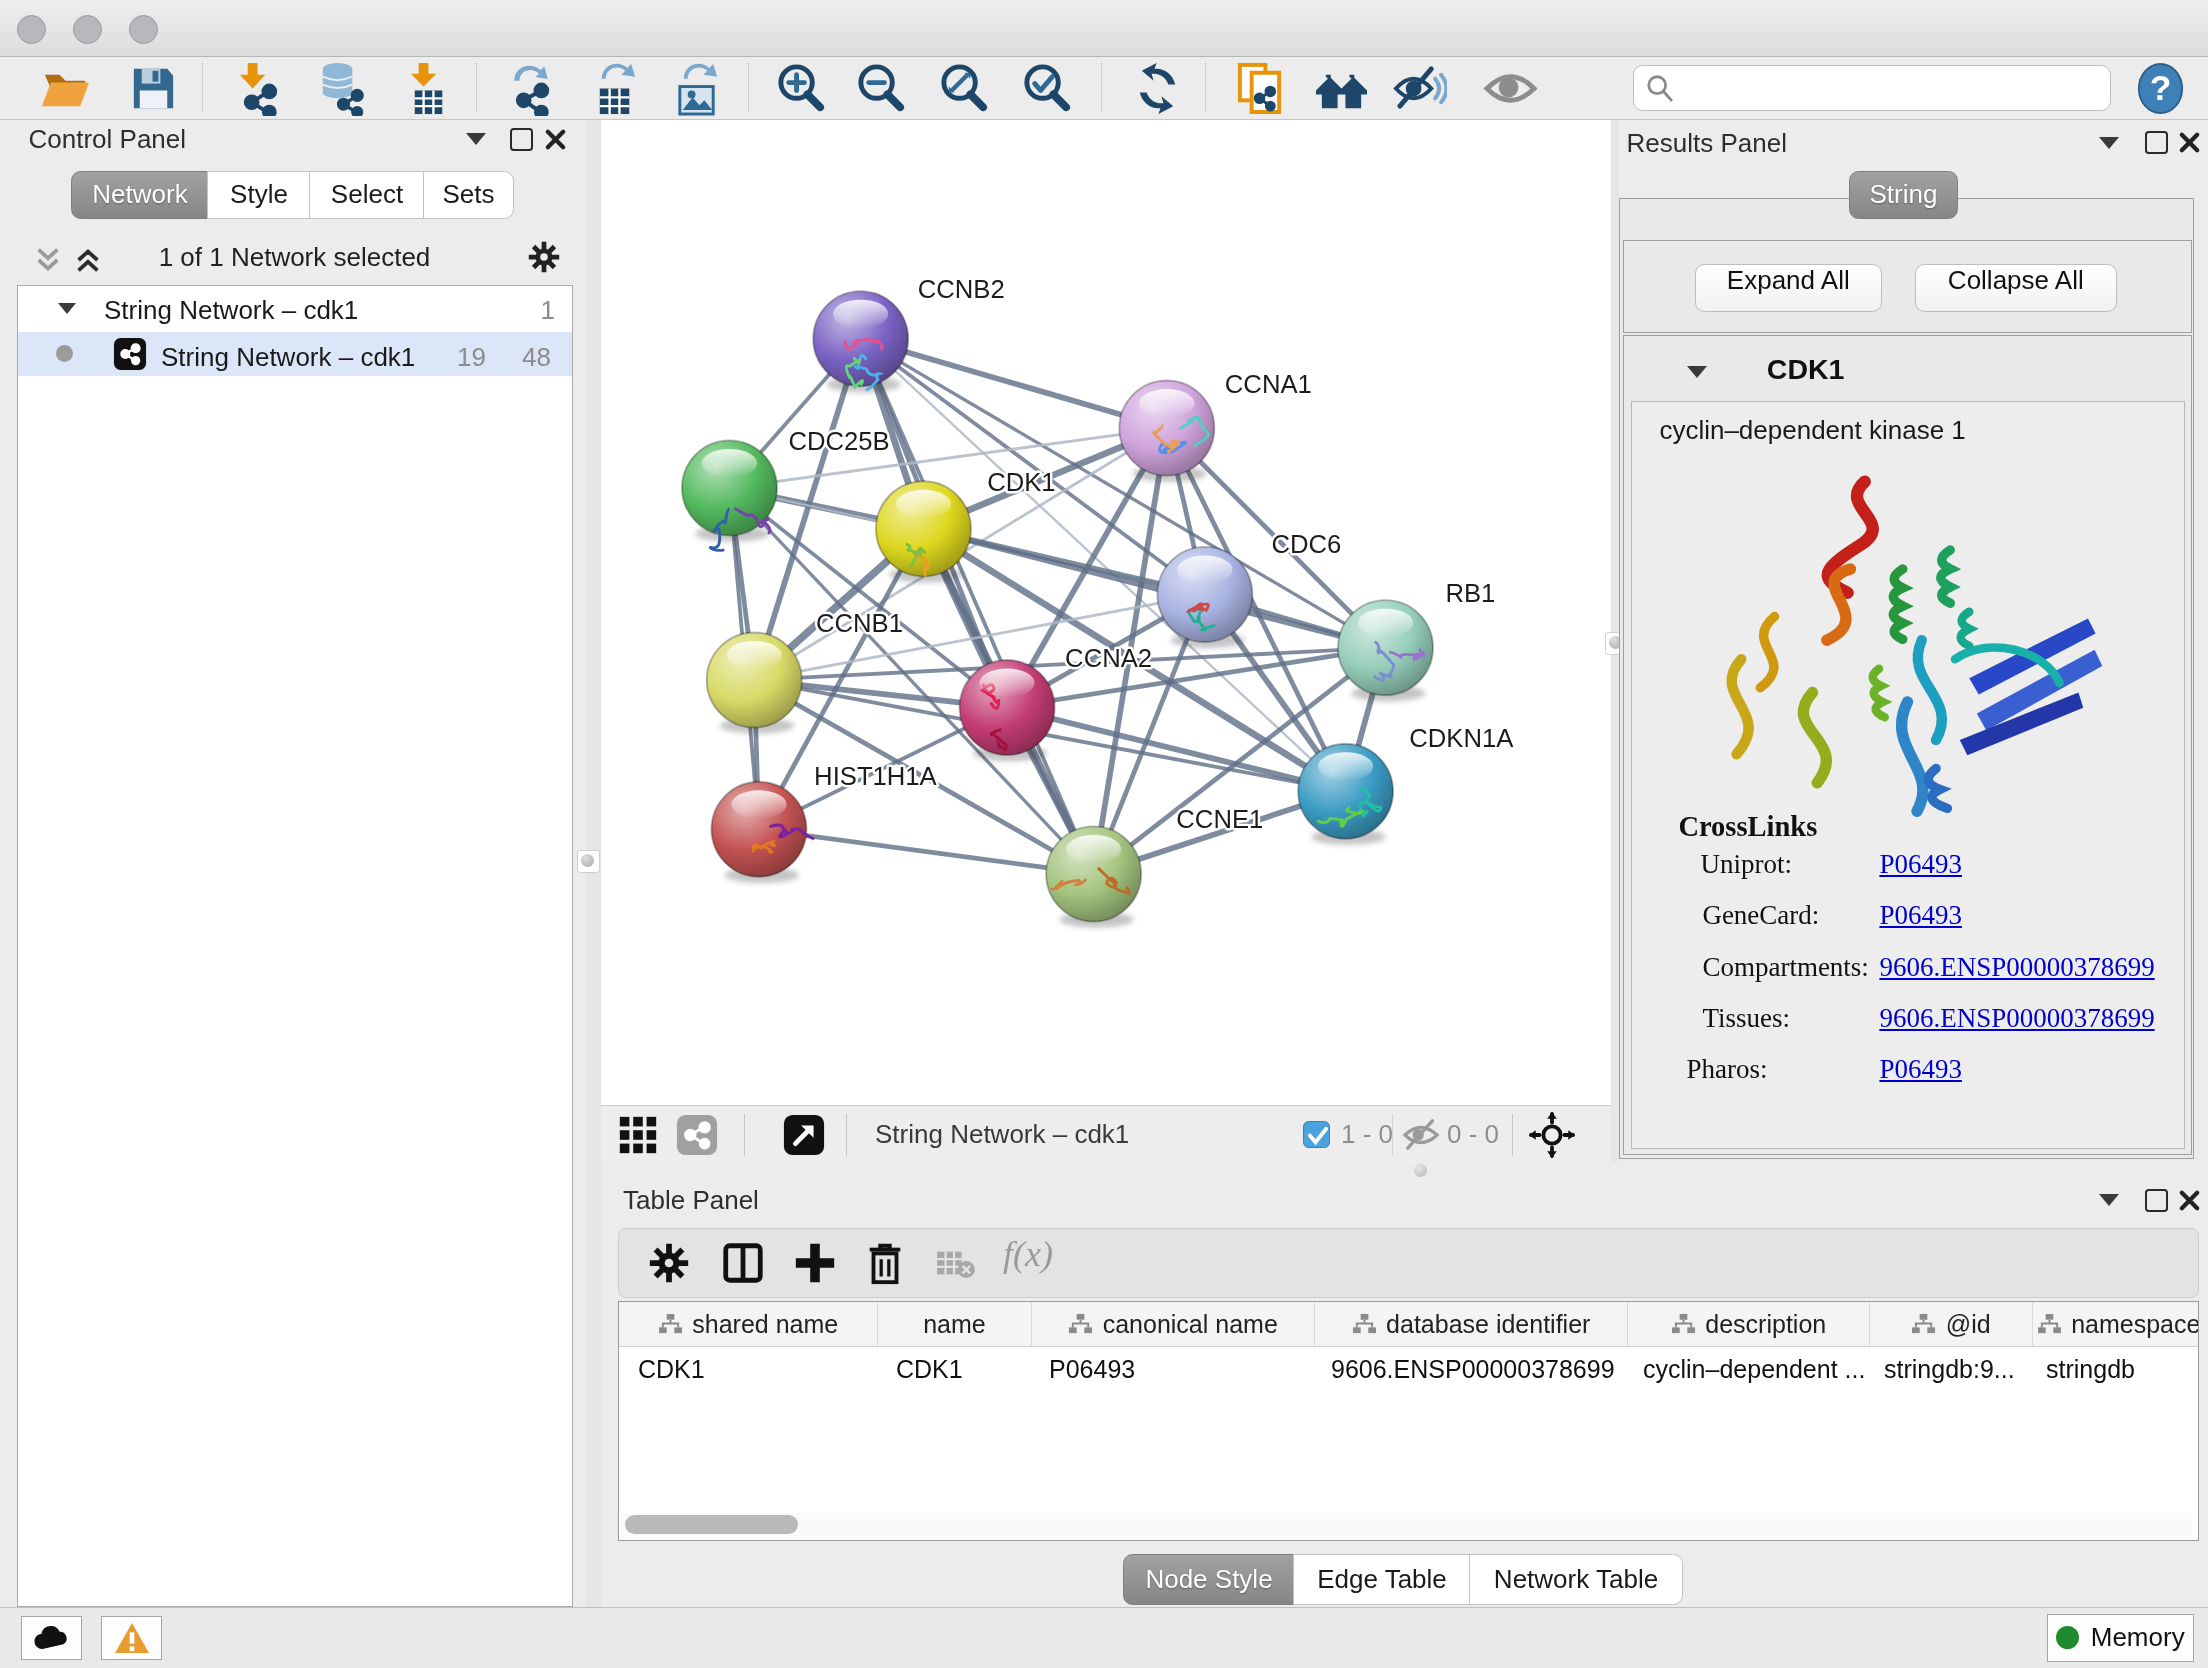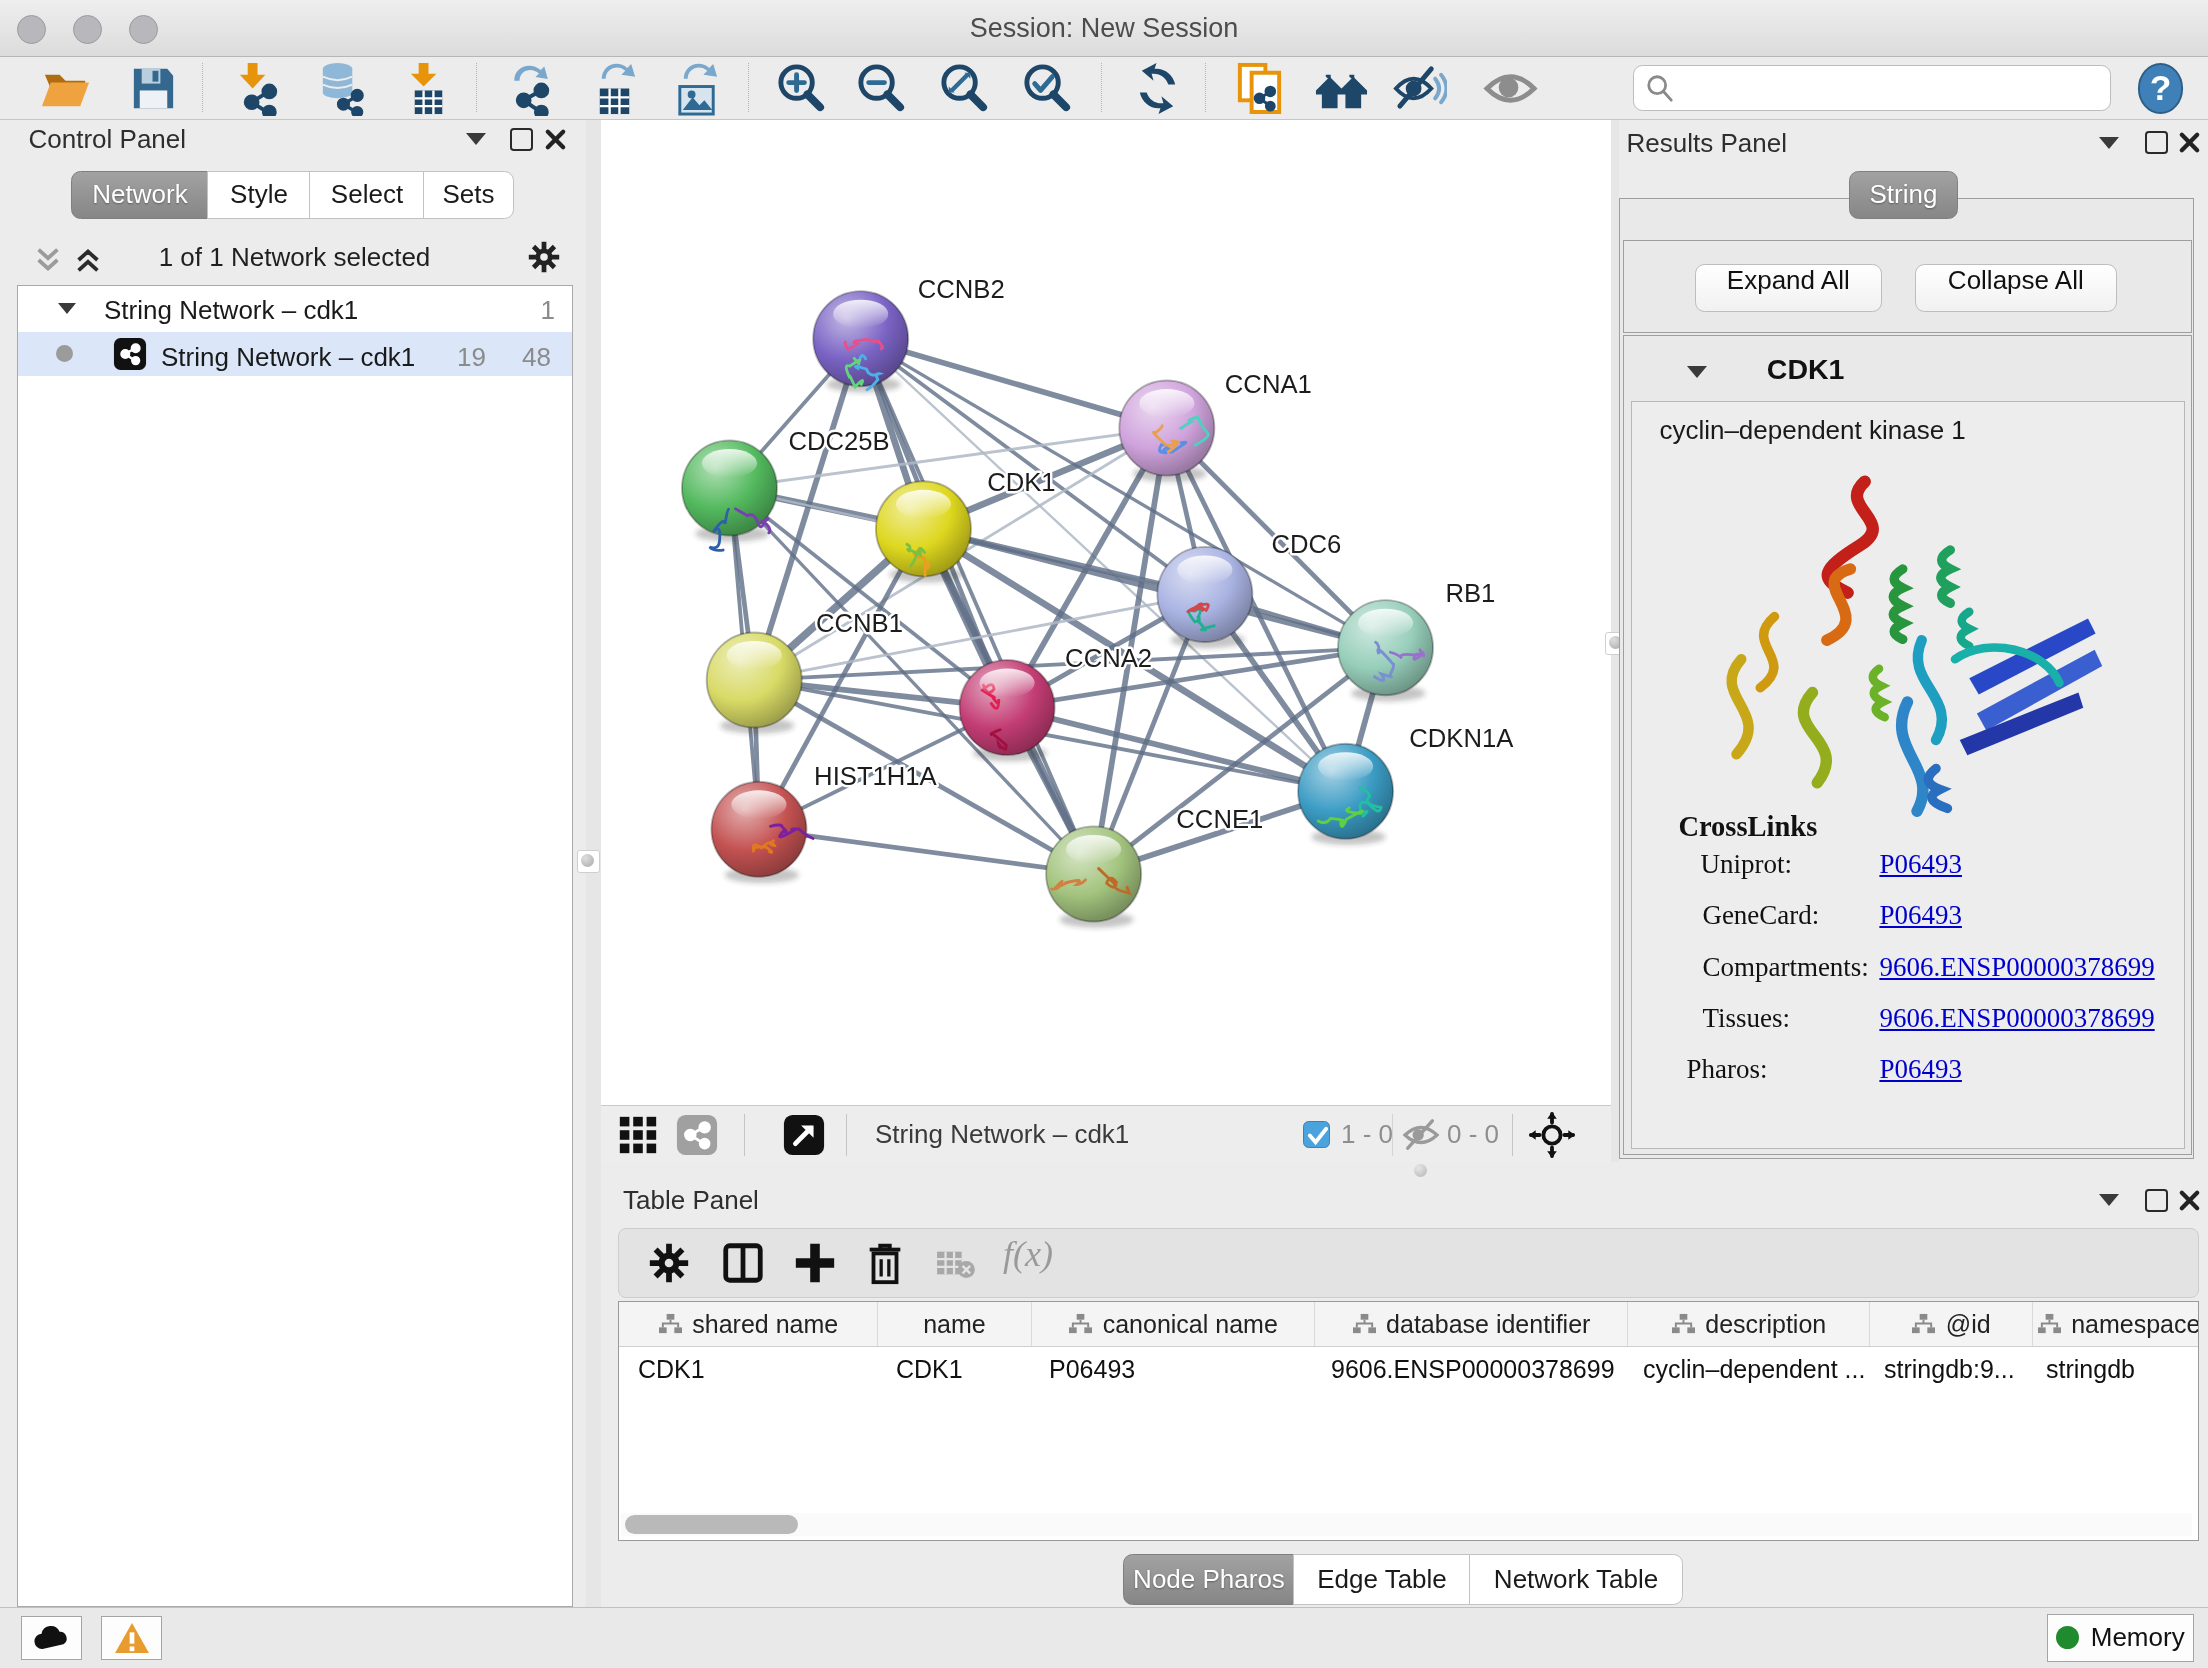--- a/index.html
+++ b/index.html
@@ -68,21 +68,20 @@
 </style>
 </head>
 <body>
 
 <div class="window">
 
   <div class="abs titlebar">
     <span class="tl" style="left:17px"></span>
     <span class="tl" style="left:73px"></span>
     <span class="tl" style="left:129px"></span>
-    <div class="title-text">Session: New Session</div>
   </div>
 
   <div class="abs toolbar">
     <div class="tbtn" style="left:38px">
       <svg viewBox="0 0 56 56">
           <path d="M7 14h15l6 6h20v8H13z" fill="#b06c10"></path>
           <path d="M4 46l9-24h39l-9 24z" fill="#efa33f"></path>
         </svg>
     </div>
     <div class="tbtn" style="left:126px">
@@ -758,21 +757,21 @@
           <div class="td" style="width: 293px;">9606.ENSP00000378699</div>
           <div class="td" style="width: 222px;">cyclin–dependent ...</div>
           <div class="td" style="width: 143px;">stringdb:9...</div>
           <div class="td" style="width: 152px;">stringdb</div>
         </div>
       <div class="scrollbar-h">
           <div class="thumb-h"></div>
         </div>
     </div>
 
-    <div class="tab sel first" style="left:522px;top:375px;width:170px;height:49px;line-height:48px">Node Pharos</div>
+    <div class="tab sel first" style="left:522px;top:375px;width:170px;height:49px;line-height:48px">Node Style</div>
     <div class="tab" style="left:692px;top:375px;width:176px;height:49px;line-height:48px">Edge Table</div>
     <div class="tab last" style="left:868px;top:375px;width:212px;height:49px;line-height:48px">Network Table</div>
   </div>
 
   <div class="abs statusbar">
     <div class="stbtn" style="left:21px">
       <svg width="38" height="27" viewBox="0 0 40 28">
           <path d="M10 26a8 8 0 0 1-1-16 10 10 0 0 1 19-2 7 7 0 0 1 4 13z" fill="#111"></path>
         </svg>
     </div>

